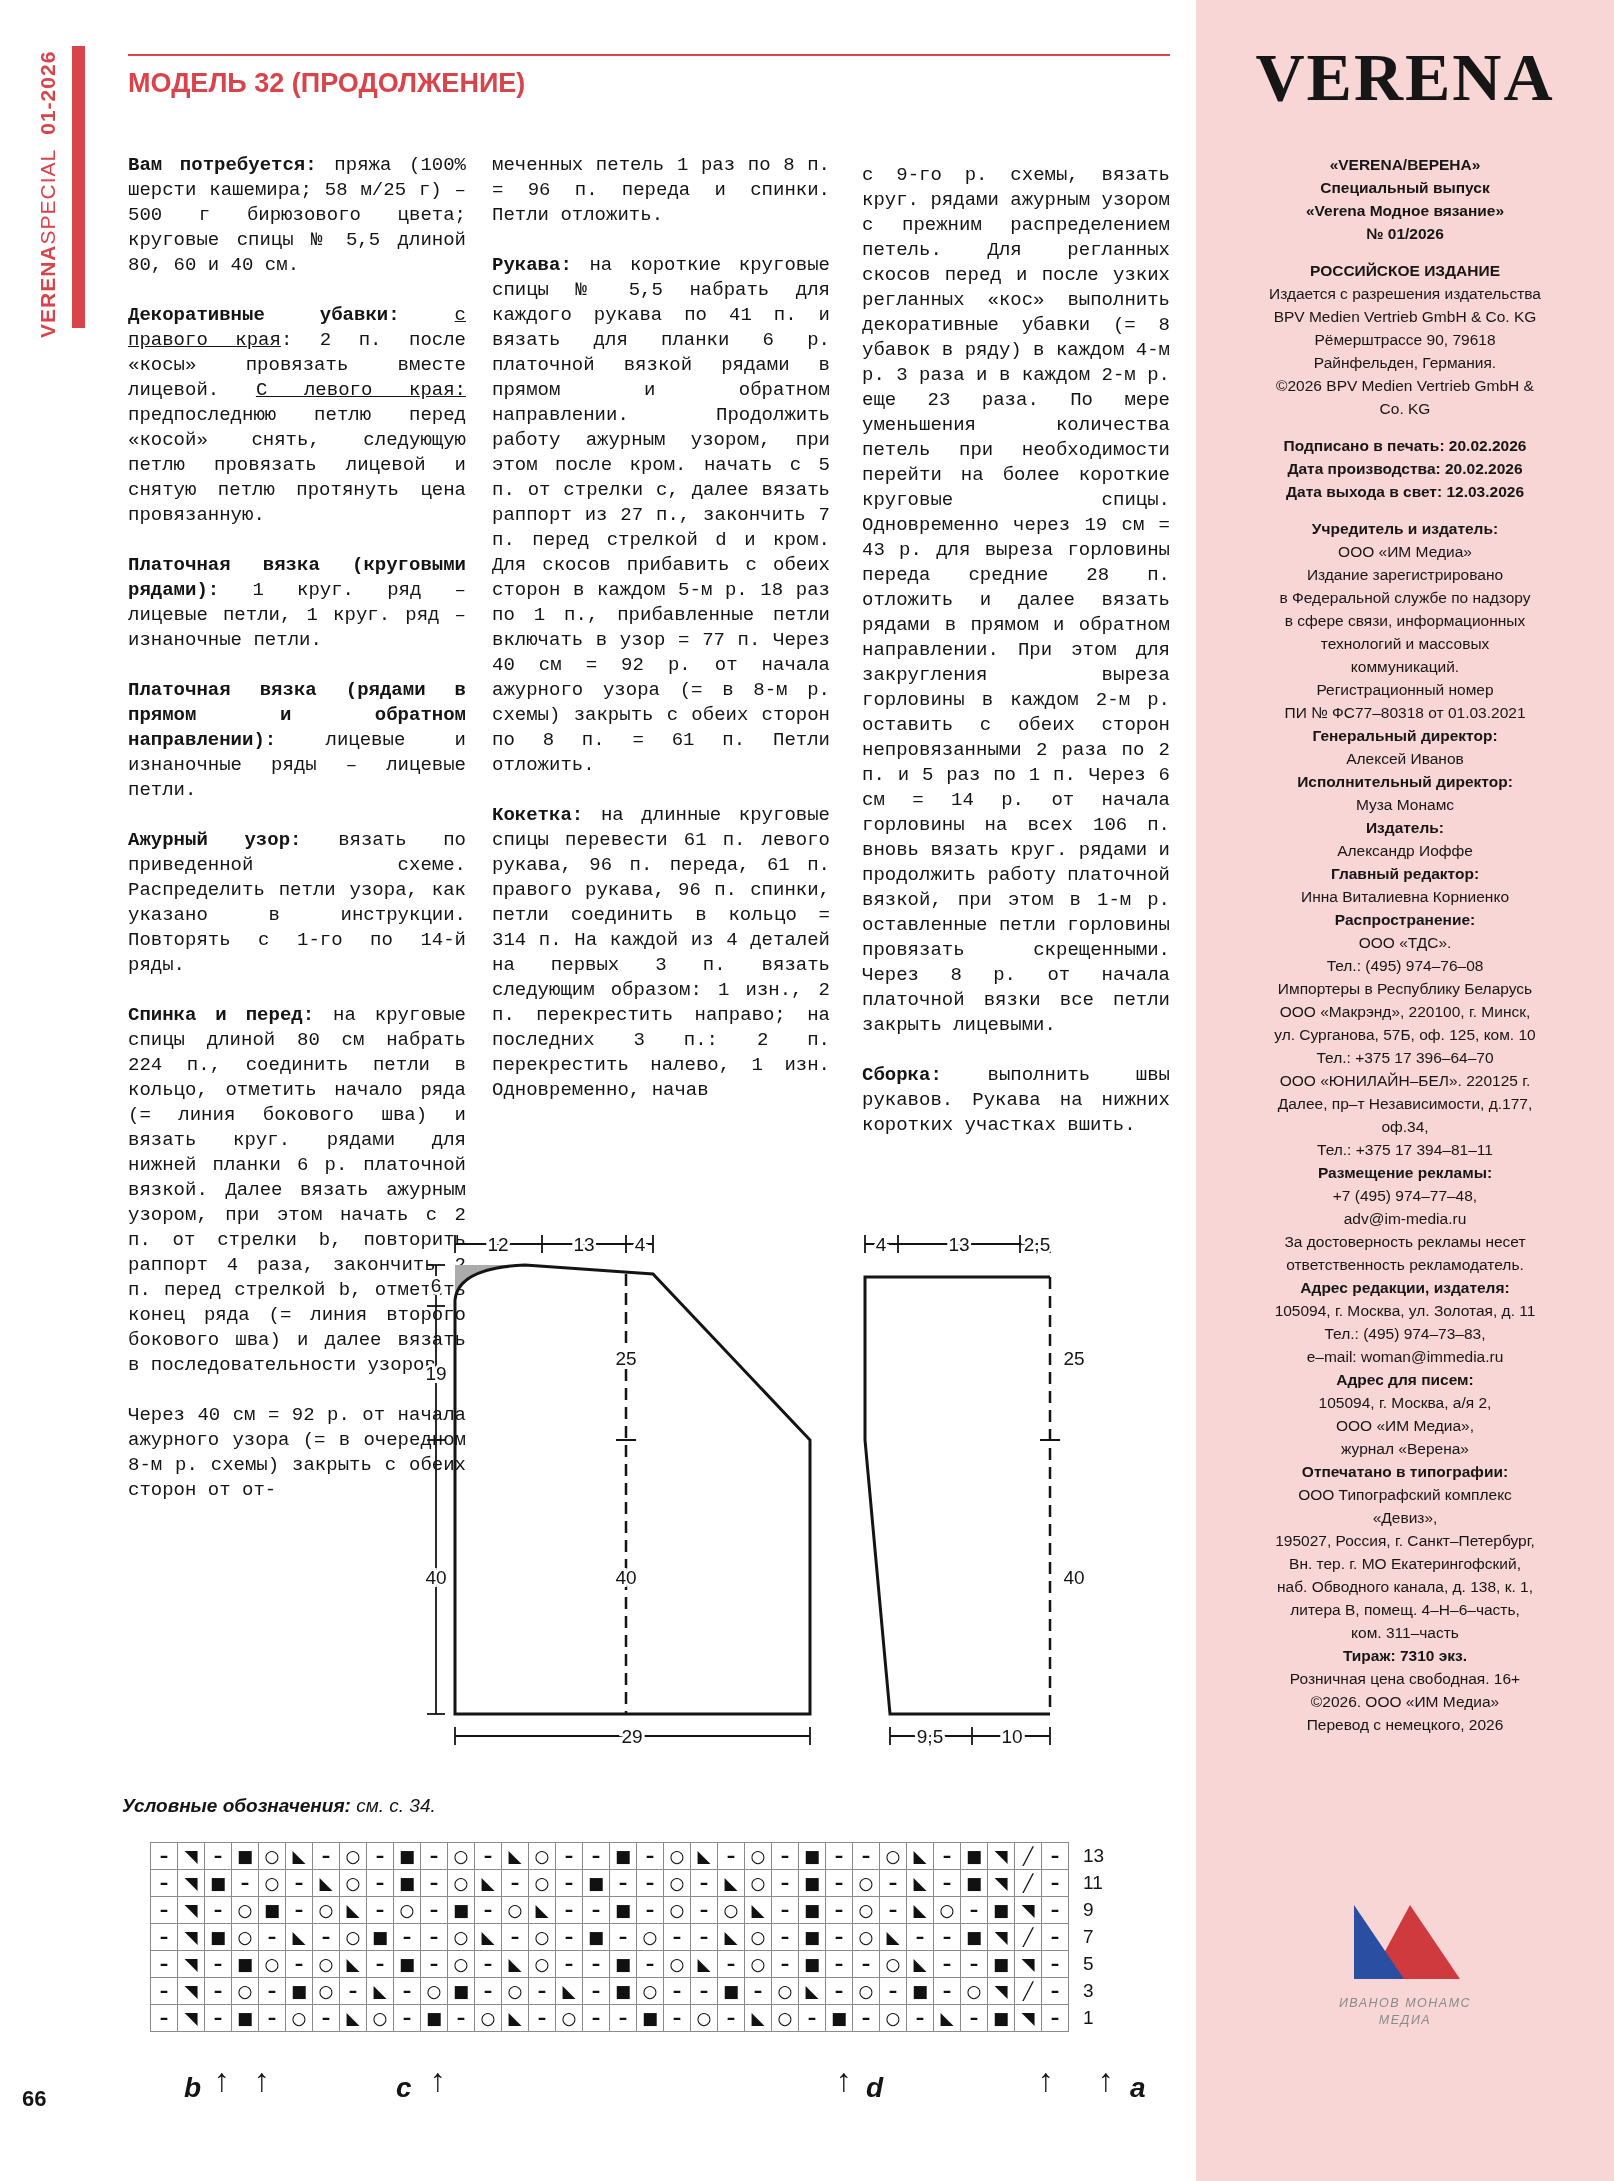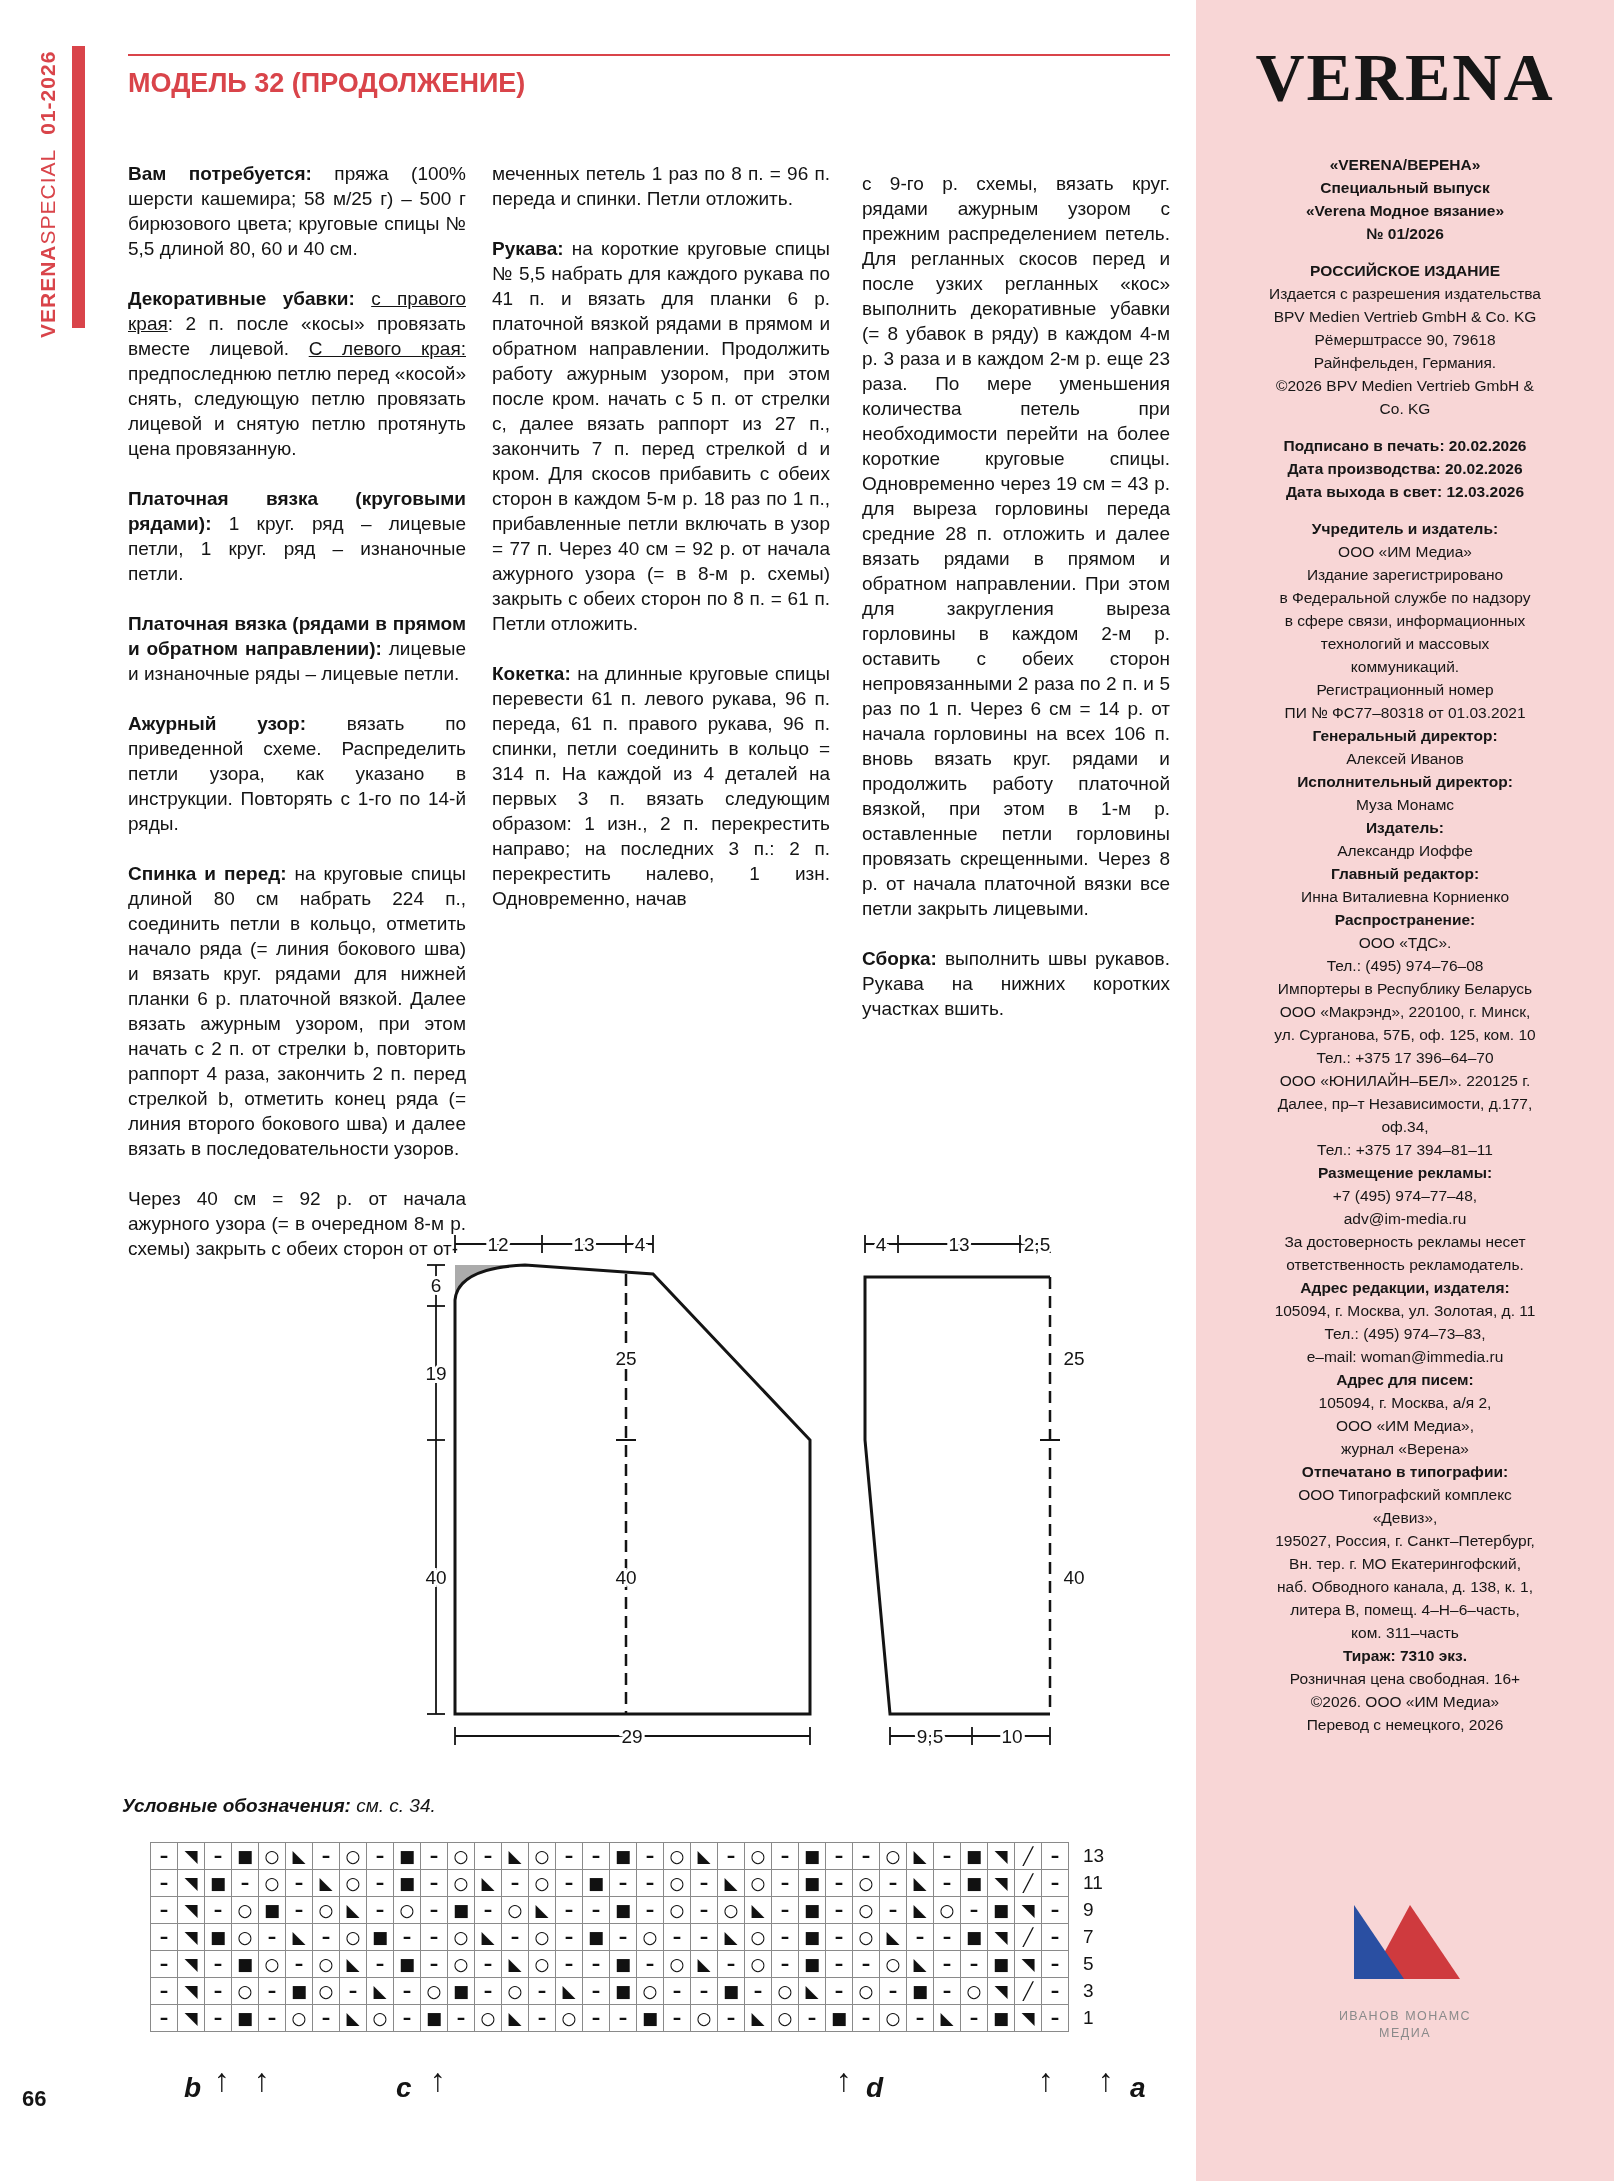--- a/index.html
+++ b/index.html
@@ -14,21 +14,21 @@
   .rail-inner b{font-weight:bold;}
   .rail-issue{margin-left:14px;font-weight:bold;}
   .rail-bar{position:absolute;left:72px;top:46px;width:13px;height:282px;background:#d9444a;}
   .page-number{position:absolute;left:22px;top:2086px;font-size:22px;font-weight:bold;}
 
   
   .main{position:absolute;left:128px;top:40px;width:1042px;}
   .red-rule{height:2px;background:#d9444a;margin-top:14px;}
   .title{color:#d9444a;font-size:27px;font-weight:bold;margin:12px 0 0 0;}
   .col{position:absolute;text-align:justify;font-size:19px;line-height:25px;}
-  .col p{margin:16px 0 25px 0;}
+  .col p{margin:8px 0 25px 0;font-family:Liberation Mono, monospace;}
   .u{text-decoration:underline;}
   .col1{left:0;top:105px;width:338px;}
   .col2{left:364px;top:105px;width:338px;}
   .col3{left:734px;top:115px;width:308px;}
 
   
   .schematic{position:absolute;left:420px;top:1222px;width:745px;height:580px;}
   .dims text{font-size:19px;fill:#141414;stroke:#ffffff;stroke-width:6px;paint-order:stroke;
              text-anchor:middle;font-family:"Liberation Sans",sans-serif;}
 
@@ -48,21 +48,21 @@
   .marker-arrow{position:absolute;top:0;font-size:32px;font-weight:bold;}
 
   
   .sidebar{position:absolute;right:0;top:0;width:418px;height:2181px;background:#f8d6d6;}
   .masthead{font-family:"Liberation Serif",serif;font-weight:bold;font-size:68px;letter-spacing:2px;
             text-align:center;margin-top:38px;color:#161616;}
   .imprint{margin-top:36px;text-align:center;font-size:15.5px;line-height:23px;padding:0 18px;color:#161616;}
   .imp-line.bold{font-weight:bold;}
   .imp-line.gap{margin-top:14px;}
   .sidebar-logo{position:absolute;left:0;right:0;top:1893px;text-align:center;}
-  .logo-caption{font-size:12.5px;letter-spacing:1.5px;color:#8a8a8a;line-height:17px;margin-top:16px;}
+  .logo-caption{font-size:12.5px;letter-spacing:1.5px;color:#8a8a8a;line-height:17px;margin-top:3px;font-style:italic;}
 </style>
 </head>
 <body>
 
 <div class="page">
 
   <div class="rail-vertical">
     <div class="rail-inner"><b>VERENA</b><span>SPECIAL</span><span class="rail-issue">01-2026</span></div>
   </div>
   <div class="rail-bar"></div>

